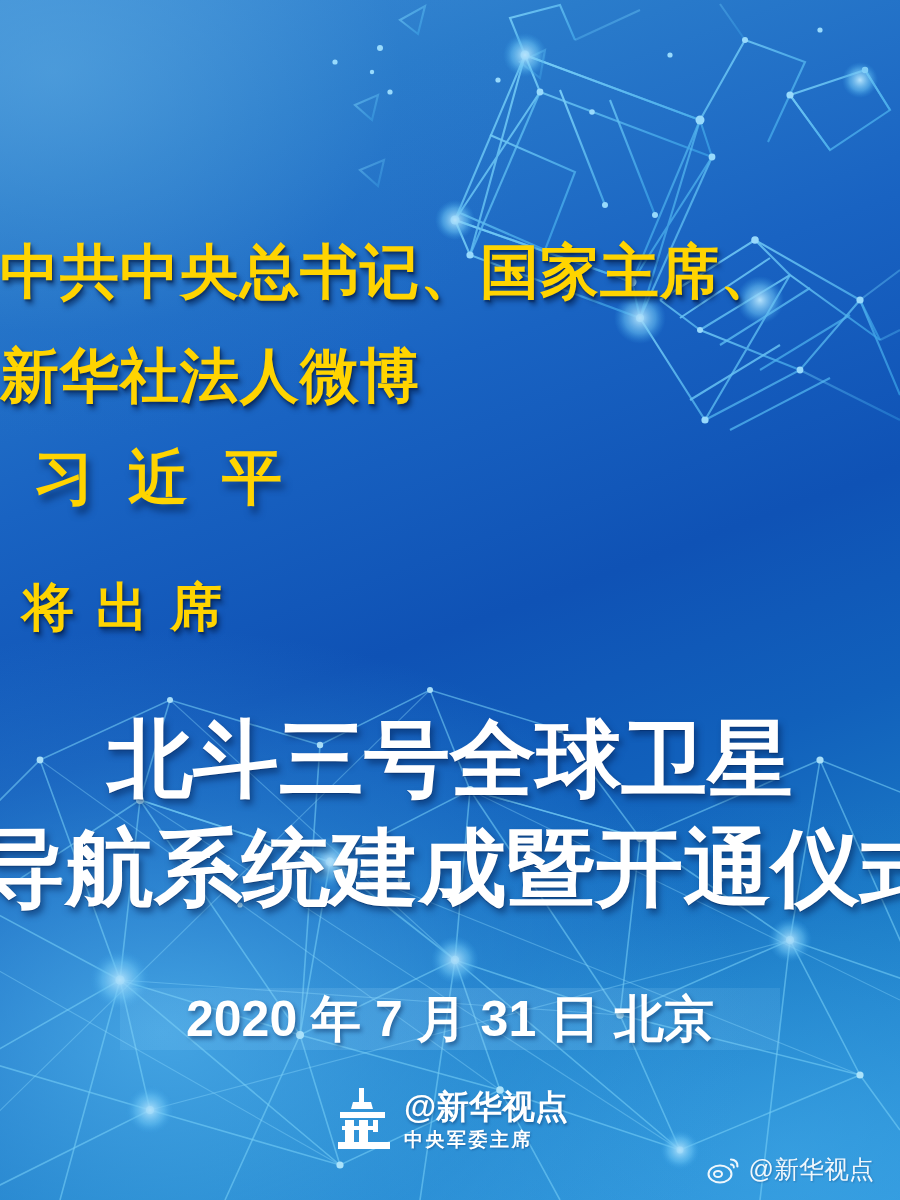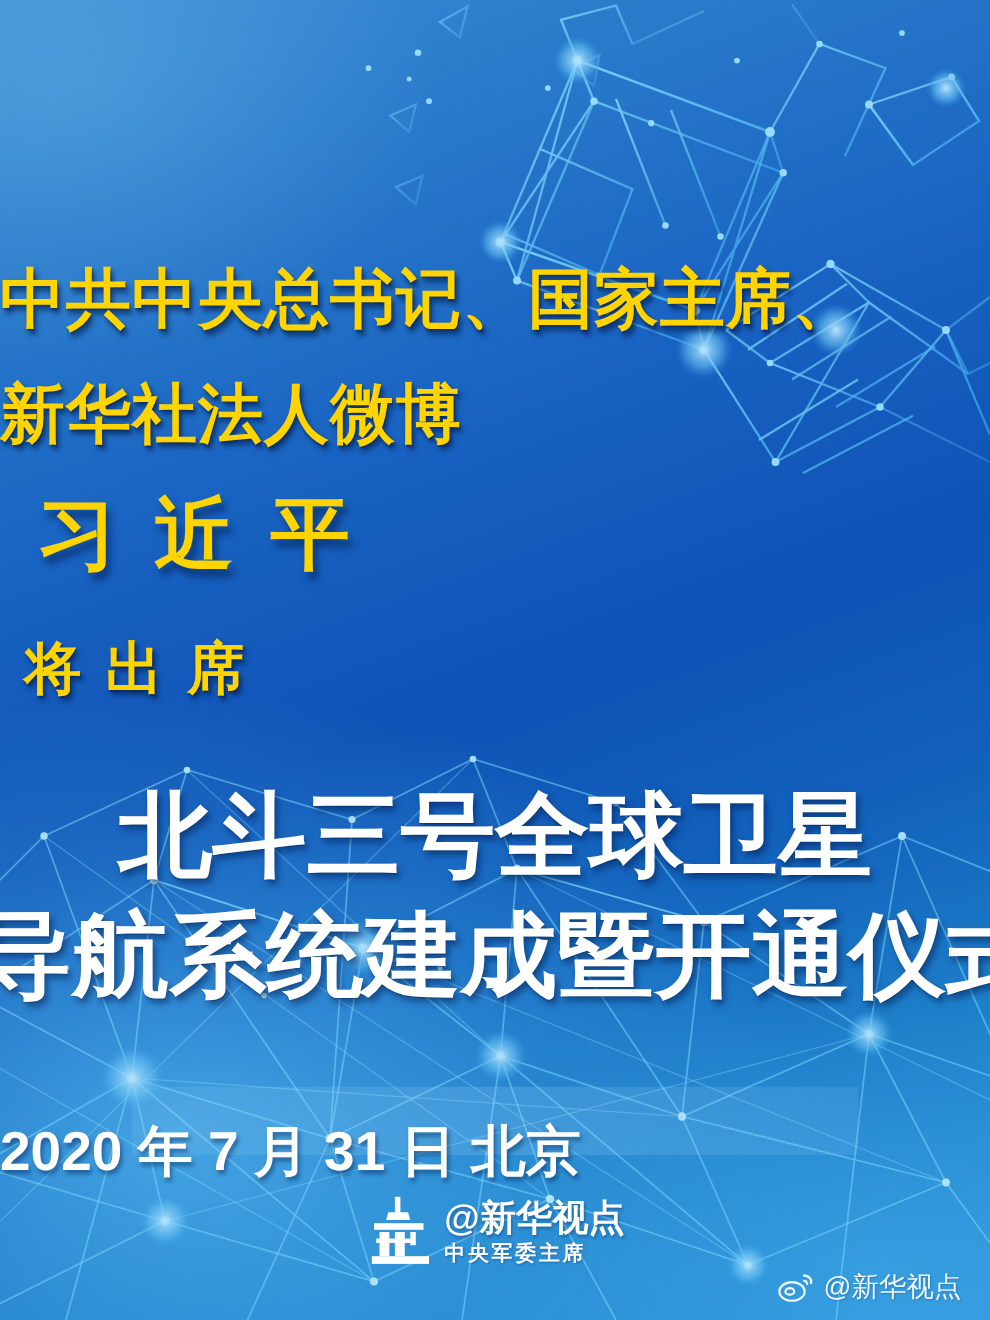--- a/index.html
+++ b/index.html
@@ -26,43 +26,42 @@
 
   .yellow-line {
     position:absolute; left:0; width:900px; 
     color:#ffd400; font-weight:bold;
     text-shadow: 3px 5px 5px rgba(0,25,70,0.55), 1px 2px 2px rgba(0,20,60,0.5);
     white-space:nowrap;
   }
   #title-line-1 { top:233px; font-size:59px; letter-spacing:1px; }
   #title-line-2 { top:337px; font-size:59px; letter-spacing:1px; }
   #leader-name {
-    top:438px; font-size:72px; letter-spacing:34px; text-indent:34px;
+    top:438px; font-size:60px; letter-spacing:34px; text-indent:34px;
     text-shadow: 4px 7px 7px rgba(0,25,70,0.55);
   }
   #attend-line { top:573px; font-size:52px; letter-spacing:22px; text-indent:22px; }
 
   .white-head {
     position:absolute; left:0; width:900px; text-align:center;
     color:#ffffff; font-weight:bold; white-space:nowrap;
     text-shadow: 3px 5px 6px rgba(0,30,80,0.5), 0 1px 1px rgba(0,20,60,0.35);
     transform-origin:center center;
   }
   #headline-line-1 { top:703px; font-size:84px; letter-spacing:0px; transform:scaleX(1.02); }
   #headline-line-2 { top:812px; font-size:84px; letter-spacing:0px; transform:scaleX(1.05); }
 
   #date-band {
     position:absolute; left:120px; top:988px; width:660px; height:62px;
     background:linear-gradient(90deg, rgba(150,210,245,0.13), rgba(160,215,248,0.20), rgba(150,210,245,0.13));
   }
   #date-line {
-    position:absolute; left:0; top:986px; width:900px; text-align:left;
+    position:absolute; left:0; top:986px; width:900px; text-align:center;
     color:#fff; font-size:50px; font-weight:bold; white-space:nowrap;
     text-shadow:2px 3px 4px rgba(0,30,80,0.45);
-    margin-top:28px;
   }
 
   
   #logo-group {
     position:absolute; left:0; top:1086px; width:900px;
     display:flex; justify-content:center; align-items:center; gap:10px;
   }
   #logo-mark { width:62px; height:66px; display:block; }
   #logo-text { display:flex; flex-direction:column; align-items:flex-start; line-height:1; }
   #logo-main {

